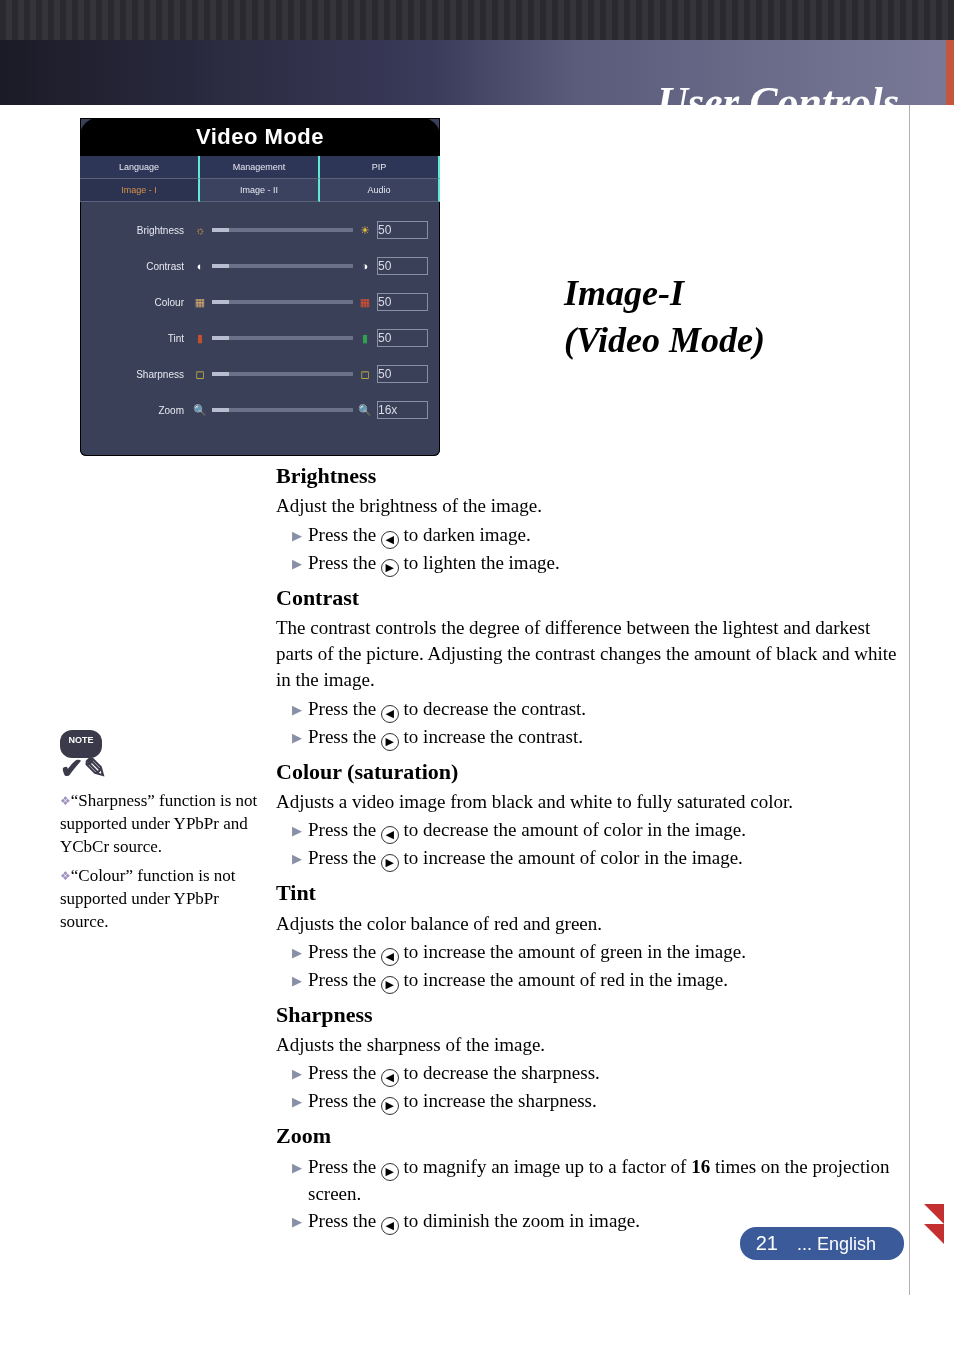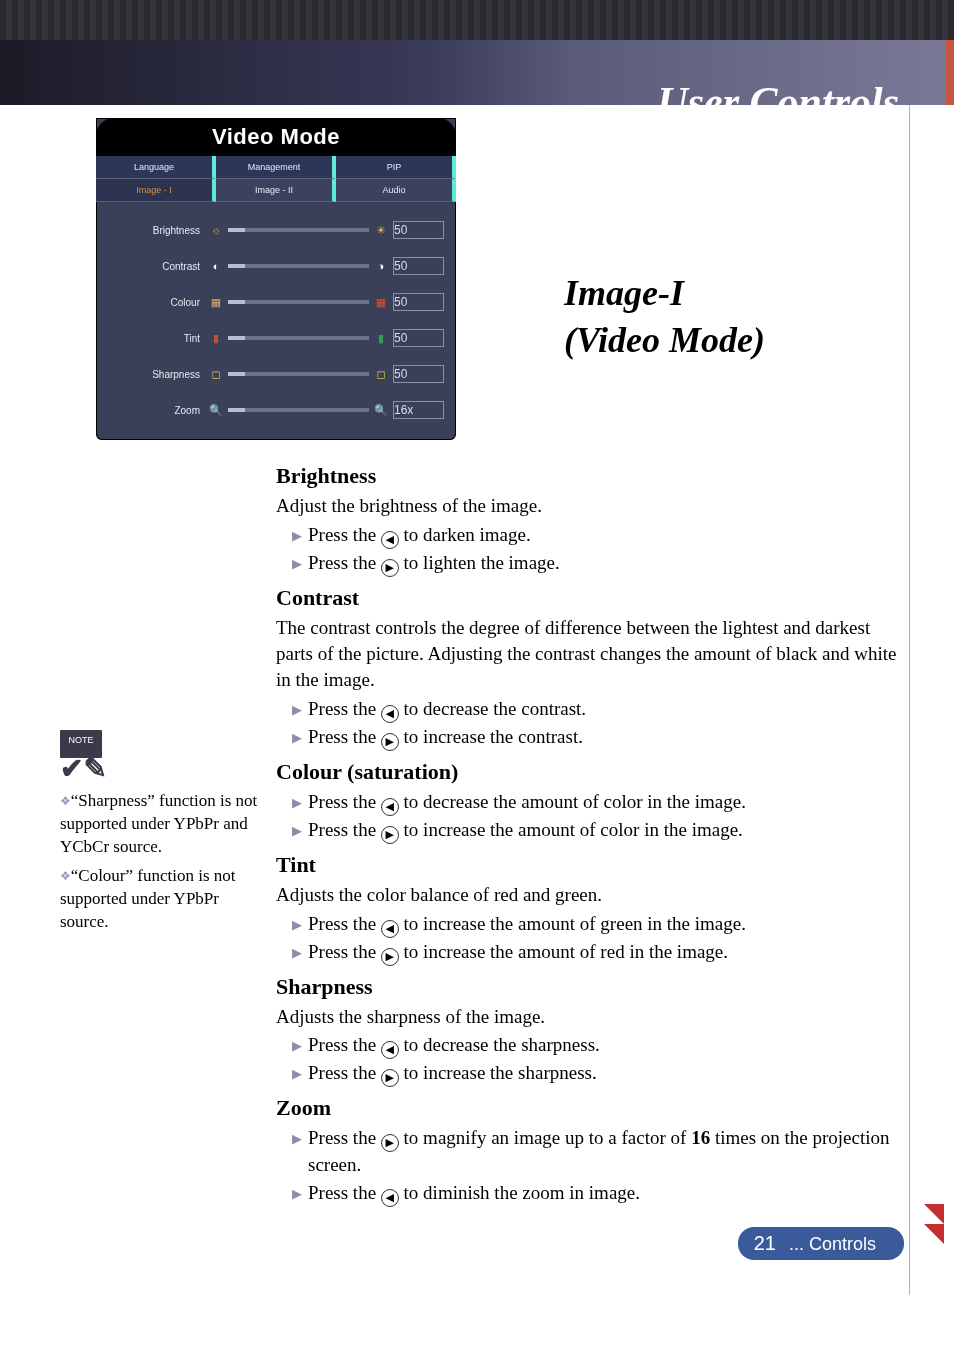--- a/index.html
+++ b/index.html
@@ -55,23 +55,22 @@
   }
 
   
   .osd {
     position: absolute;
     top: 118px;
     left: 80px;
     width: 360px;
     background: #394058;
     border-radius: 0 0 6px 6px;
-    padding-bottom: 12px;
+    padding-bottom: 28px;
     box-shadow: 0 0 0 1px #000 inset;
-    margin-left: 16px;
   }
   .osd-title {
     background: #000;
     color: #fff;
     text-align: center;
     font-family: Arial, Helvetica, sans-serif;
     font-weight: bold;
     font-size: 22px;
     padding: 6px 0;
     border-radius: 18px 18px 0 0;
@@ -82,21 +81,21 @@
     flex-wrap: wrap;
   }
   .osd-tab {
     width: 33.33%;
     text-align: center;
     font-family: Arial, sans-serif;
     font-size: 9px;
     color: #e8e8f0;
     padding: 6px 0;
     border-bottom: 1px solid #5a627a;
-    border-right: 4px solid #5eead4;
+    border-right: 2px solid #5eead4;
     background: #3a4260;
   }
   .osd-tab.top { background: #2e3658; }
   .osd-tab.active { color: #d8904a; background: #2b3350; }
   .osd-rows {
     padding: 10px 12px 0 12px;
   }
   .osd-row {
     display: flex;
     align-items: center;
@@ -207,24 +206,24 @@
     width: 200px;
     font-size: 17px;
     line-height: 1.35;
   }
   .note-badge {
     width: 42px; height: 28px;
     background: #3a3a4a;
     color: #fff;
     font-family: Arial, sans-serif;
     font-size: 9px;
-    font-weight: normal;
+    font-weight: bold;
     text-align: center;
     line-height: 20px;
-    border-radius: 1px;
+    border-radius: 12px;
     position: relative;
     margin-bottom: 4px;
   }
   .note-check {
     font-size: 28px;
     color: #3a3a4a;
     line-height: 0.5;
     margin-bottom: 14px;
     font-weight: bold;
   }
@@ -241,21 +240,21 @@
     gap: 10px;
   }
   .page-pill {
     background: #3a5a9a;
     color: #fff;
     font-family: Arial, sans-serif;
     font-size: 18px;
     padding: 5px 28px 5px 16px;
     border-radius: 16px;
   }
-  .page-pill .pn { font-size: 20px; margin-right: 8px; }
+  .page-pill .pn { font-size: 20px; margin-right: 14px; }
   .corner-arrow {
     position: absolute;
     right: 10px;
     bottom: 128px;
     width: 0; height: 0;
     border-left: 20px solid transparent;
     border-top: 20px solid #c43030;
   }
   .corner-arrow2 {
     position: absolute;
@@ -362,20 +361,21 @@
   <div class="li">
       <span class="tri">▶</span>
       <span class="txt"><span>Press the </span><span class="arrow-btn">◀</span><span> to decrease the contrast.</span></span>
     </div>
   <div class="li">
       <span class="tri">▶</span>
       <span class="txt"><span>Press the </span><span class="arrow-btn">▶</span><span> to increase the contrast.</span></span>
     </div>
 
   <h3>Colour (saturation)</h3>
+  <p>Adjusts a video image from black and white to fully saturated color.</p>
   <div class="li">
       <span class="tri">▶</span>
       <span class="txt"><span>Press the </span><span class="arrow-btn">◀</span><span> to decrease the amount of color in the image.</span></span>
     </div>
   <div class="li">
       <span class="tri">▶</span>
       <span class="txt"><span>Press the </span><span class="arrow-btn">▶</span><span> to increase the amount of color in the image.</span></span>
     </div>
 
   <h3>Tint</h3>
@@ -410,15 +410,15 @@
       <span class="txt"><span>Press the </span><span class="arrow-btn">◀</span><span> to diminish the zoom in image.</span></span>
     </div>
 
 </div>
 
 <div class="corner-arrow"></div>
 <div class="corner-arrow2"></div>
 <div class="footer">
   <div class="page-pill">
     <span class="pn">21</span>
-    <span>... Controls</span>
+    <span>... English</span>
   </div>
 </div>
 
 </body></html>

